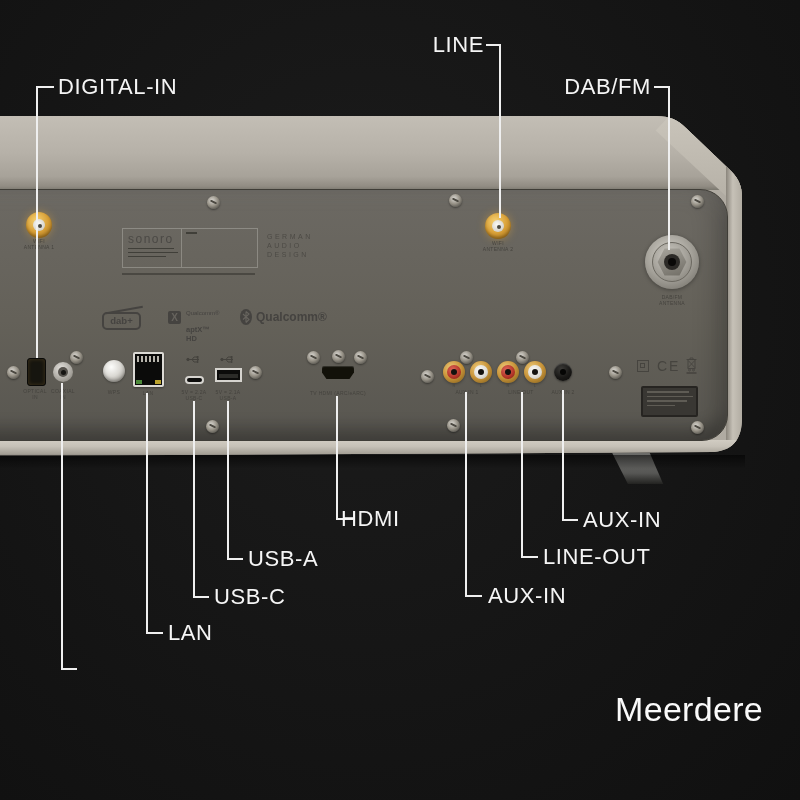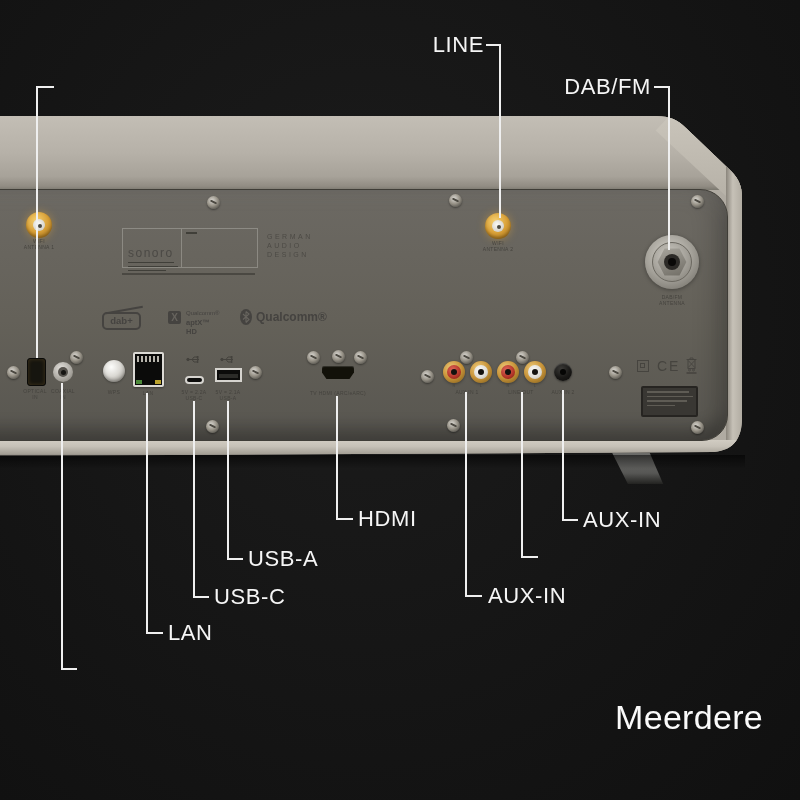--- a/index.html
+++ b/index.html
@@ -88,55 +88,55 @@
   .jack35 .hole{position:absolute;inset:6px;border-radius:50%;background:#050504;}
 
   
   .pl{position:absolute;z-index:7;font-size:5px;line-height:6px;letter-spacing:.3px;color:#45433e;
       text-align:center;transform:translateX(-50%);white-space:pre-line;}
   .pl-rl{font-size:4px;}
   .plate{position:absolute;left:122px;top:228px;width:136px;height:40px;z-index:7;
     border:1px solid rgba(235,233,225,.28);display:flex;box-sizing:border-box;}
   .plate .cellL{width:58px;padding:4px 0 0 5px;box-sizing:border-box;}
   .plate .cellR{flex:1;border-left:1px solid rgba(235,233,225,.28);padding:3px 0 0 4px;}
-  .brand{font-size:12px;line-height:12px;letter-spacing:1.5px;color:#4b4945;margin-top:14px;}
+  .brand{font-size:12px;line-height:12px;letter-spacing:1.5px;color:#4b4945;}
   .tline{height:1.5px;background:rgba(58,56,50,.85);margin-top:2.5px;}
   .design-mark{position:absolute;left:267px;top:232px;z-index:7;font-size:7px;line-height:9px;
     letter-spacing:2.5px;color:#4c4a45;white-space:pre-line;}
   .plate-caption{position:absolute;left:122px;top:273px;width:133px;height:1.5px;z-index:7;background:rgba(55,53,48,.6);}
 
   .logo-ink{color:#454340;}
   .dab-logo{position:absolute;left:102px;top:303px;z-index:7;}
   .dab-logo .ant{position:absolute;left:4px;top:6px;width:37px;height:1.5px;background:#454340;transform:rotate(-10deg);}
   .dab-logo .box{position:absolute;left:0;top:9px;width:35px;height:14px;border:2px solid #454340;border-radius:5px;
     font-size:9.5px;font-weight:bold;line-height:14px;text-align:center;}
   .qc-logo{position:absolute;left:168px;top:310px;z-index:7;}
   .qc-logo .sq{position:absolute;left:0;top:1px;width:13px;height:13px;background:#454340;border-radius:2px;
     color:#66635d;font-weight:bold;font-size:10px;line-height:13px;text-align:center;}
   .qc-logo .l1{position:absolute;left:18px;top:0;font-size:6px;}
-  .qc-logo .l2{position:absolute;left:18px;top:8px;font-size:7.5px;font-weight:bold;}
+  .qc-logo .l2{position:absolute;left:18px;top:15px;font-size:7.5px;font-weight:bold;}
   .bt-logo{position:absolute;left:240px;top:309px;z-index:7;}
   .bt-logo .oval{position:absolute;left:0;top:0;width:12px;height:16px;border-radius:50%;background:#454340;}
   .bt-logo .txt{position:absolute;left:16px;top:1px;font-size:12px;font-weight:bold;}
 
   .class2{position:absolute;left:637px;top:360px;width:12px;height:12px;border:1.5px solid #46443f;z-index:7;box-sizing:border-box;}
   .class2 .in{position:absolute;left:2px;top:2px;width:5px;height:5px;border:1.5px solid #46443f;box-sizing:border-box;}
   .ce-mark{position:absolute;left:657px;top:358px;z-index:7;font-size:14px;letter-spacing:2px;color:#46443f;text-align:right;}
   .weee{position:absolute;left:685px;top:355px;z-index:7;}
   .ratings-plate{position:absolute;left:641px;top:386px;width:57px;height:31px;z-index:7;background:#393733;
     border:2px solid #262421;border-radius:2px;box-sizing:border-box;padding:3px 4px;}
   .ratings-plate .ln{height:1.5px;background:#5f5c55;margin-bottom:3px;}
 
   
   .vline{position:absolute;width:2px;background:#efefef;z-index:20;}
   .hline{position:absolute;height:2px;background:#efefef;z-index:20;}
   .co-label{position:absolute;z-index:20;color:#f5f5f5;font-size:22px;line-height:24px;letter-spacing:.6px;}
 
   .heading{position:absolute;right:37px;top:684px;z-index:20;text-align:right;color:#fafafa;
-    font-size:34px;line-height:51px;letter-spacing:.3px;margin-top:8px;}
+    font-size:34px;line-height:51px;letter-spacing:.3px;}
   svg{display:block;}
 </style>
 </head>
 <body>
 
 <div class="scene">
 
   <div class="device-body">
     <div class="band-top"></div>
     <div class="band-diag"></div>
@@ -324,41 +324,43 @@
     </g>
       </svg>
   </div>
   <div class="ratings-plate">
     <div class="ln" style="width:42px;"></div>
     <div class="ln" style="width:46px;"></div>
     <div class="ln" style="width:40px;"></div>
     <div class="ln" style="width:28px;"></div>
   </div>
 
+  <div class="co-label" style="left:58px;top:75px;">DIGITAL-IN</div>
   <div class="hline" style="left:36px;top:86px;width:18px;"></div>
   <div class="vline" style="left:36px;top:86px;height:272px;"></div>
 
   <div class="co-label" style="right:316px;top:33px;">LINE</div>
   <div class="hline" style="left:486px;top:44px;width:15px;"></div>
   <div class="vline" style="left:499px;top:44px;height:174px;"></div>
 
   <div class="co-label" style="right:149px;top:75px;">DAB/FM</div>
   <div class="hline" style="left:654px;top:86px;width:16px;"></div>
   <div class="vline" style="left:668px;top:86px;height:164px;"></div>
 
   <div class="vline" style="left:336px;top:396px;height:124px;"></div>
   <div class="hline" style="left:336px;top:518px;width:17px;"></div>
-  <div class="co-label" style="left:358px;top:507px;text-align:right;">HDMI</div>
+  <div class="co-label" style="left:341px;top:507px;text-align:right;">HDMI</div>
 
   <div class="vline" style="left:562px;top:390px;height:131px;"></div>
   <div class="hline" style="left:562px;top:519px;width:16px;"></div>
   <div class="co-label" style="left:583px;top:508px;">AUX-IN</div>
 
   <div class="vline" style="left:521px;top:392px;height:166px;"></div>
   <div class="hline" style="left:521px;top:556px;width:17px;"></div>
+  <div class="co-label" style="left:543px;top:545px;">LINE-OUT</div>
 
   <div class="vline" style="left:465px;top:392px;height:205px;"></div>
   <div class="hline" style="left:465px;top:595px;width:17px;"></div>
   <div class="co-label" style="left:488px;top:584px;">AUX-IN</div>
 
   <div class="vline" style="left:227px;top:401px;height:159px;"></div>
   <div class="hline" style="left:227px;top:558px;width:16px;"></div>
   <div class="co-label" style="left:248px;top:547px;">USB-A</div>
 
   <div class="vline" style="left:193px;top:401px;height:197px;"></div>

